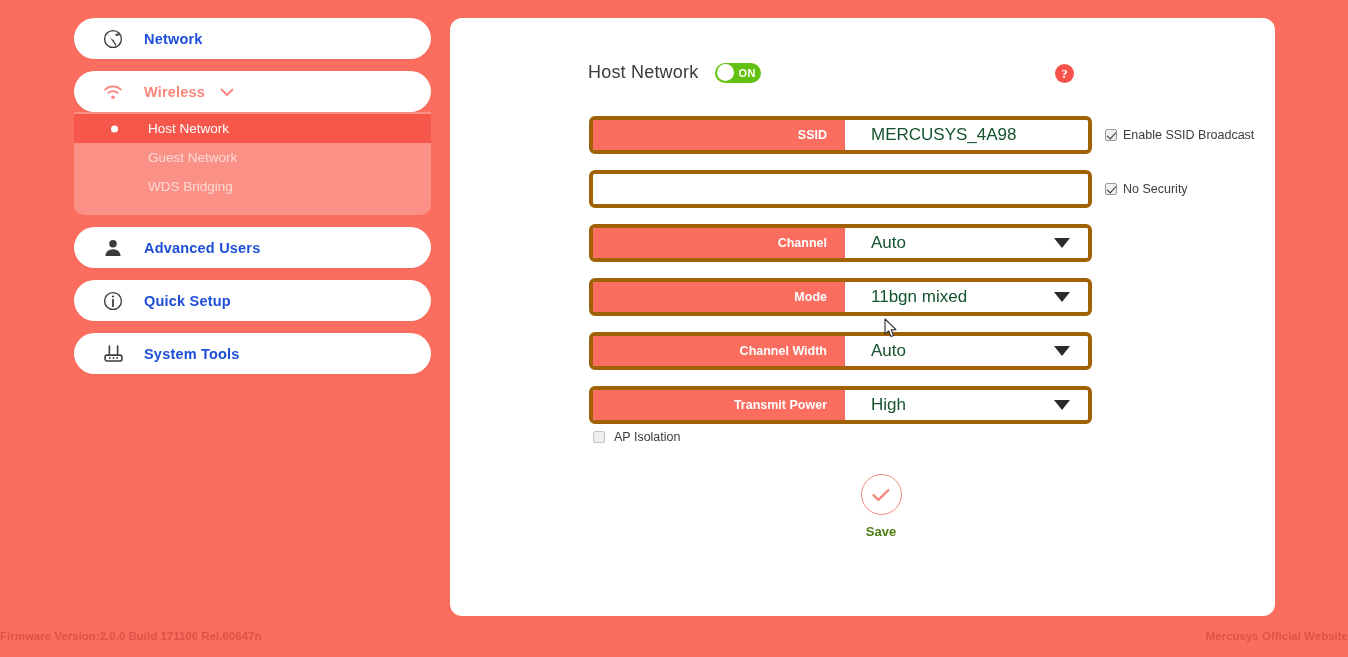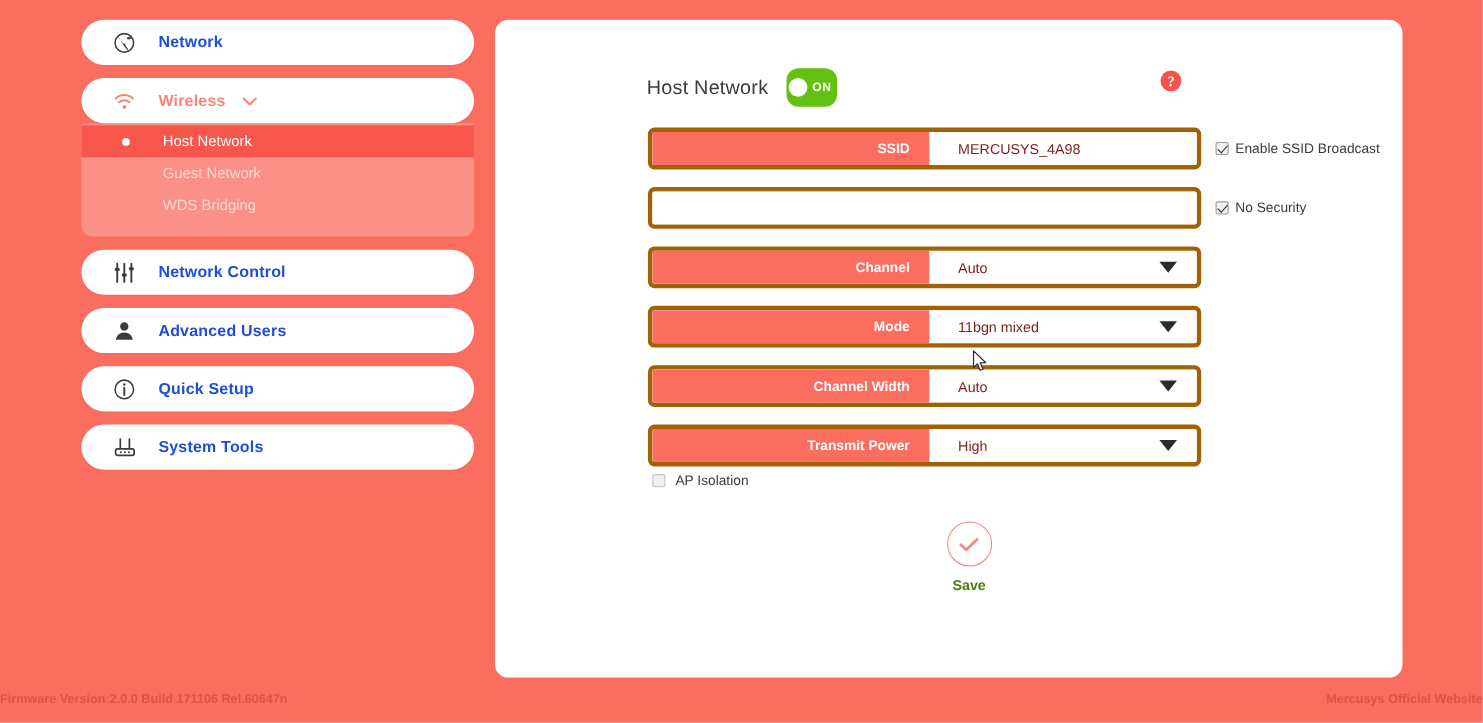--- a/index.html
+++ b/index.html
@@ -130,21 +130,21 @@
   #panel-title {
     font-size: 18px;
     color: #3b3b3b;
     letter-spacing: 0.2px;
   }
 
   
   #host-toggle {
     margin-left: 17px;
     width: 46px;
-    height: 35px;
+    height: 20px;
     border-radius: 11px;
     background: #63c211;
     display: flex;
     align-items: center;
     cursor: pointer;
     position: relative;
   }
   #host-toggle .knob {
     width: 17px;
     height: 17px;
@@ -209,22 +209,22 @@
     padding-right: 18px;
     flex: 0 0 252px;
   }
 
   .row-field {
     flex: 1;
     background: #ffffff;
     display: flex;
     align-items: center;
     padding-left: 26px;
-    font-size: 13px;
-    color: #7f1d1d;
+    font-size: 17px;
+    color: #14532d;
     cursor: text;
   }
 
   .row-field.select { cursor: pointer; }
 
   .caret {
     position: absolute;
     right: 18px;
     top: 50%;
     transform: translateY(-50%);
@@ -378,31 +378,20 @@
       <span>Host Network</span>
     </div>
     <div class="sub-item dim">
       <span>Guest Network</span>
     </div>
     <div class="sub-item dim">
       <span>WDS Bridging</span>
     </div>
   </div>
 
-  <div class="nav-card">
-    <span class="nav-icon">
-      <svg width="22" height="22" viewBox="0 0 24 24" fill="none" stroke="currentColor" stroke-width="1.9" stroke-linecap="round">
-        <path d="M5 3v18M12 3v18M19 3v18"></path>
-        <rect x="2.6" y="7.2" width="4.8" height="3.1" rx="1" fill="currentColor" stroke="none"></rect>
-        <rect x="9.6" y="12.6" width="4.8" height="3.1" rx="1" fill="currentColor" stroke="none"></rect>
-        <rect x="16.6" y="6.4" width="4.8" height="3.1" rx="1" fill="currentColor" stroke="none"></rect>
-      </svg>
-    </span>
-    <span class="nav-label">Network Control</span>
-  </div>
 
   <div class="nav-card">
     <span class="nav-icon">
       <svg width="22" height="22" viewBox="0 0 24 24" fill="currentColor">
         <circle cx="12" cy="7.4" r="4.1"></circle>
         <path d="M3.8 20.6c0-4.3 3.7-7.3 8.2-7.3s8.2 3 8.2 7.3z"></path>
       </svg>
     </span>
     <span class="nav-label">Advanced Users</span>
   </div>

